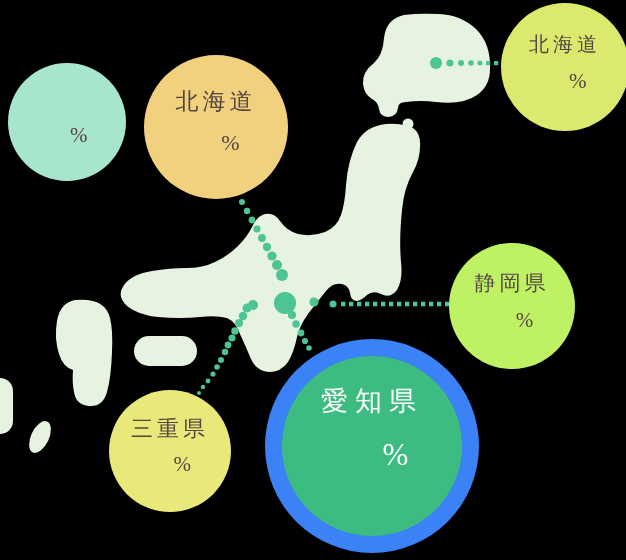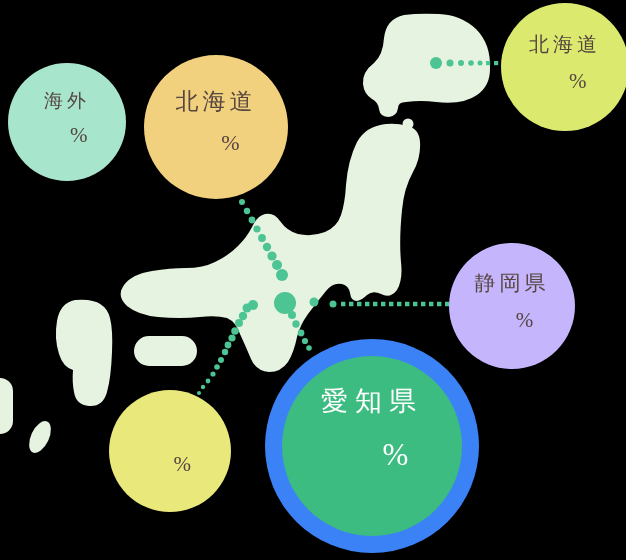--- a/index.html
+++ b/index.html
@@ -22,21 +22,21 @@
   }
   .b-overseas {left:8px;  top:63px; width:118px;height:118px;background:#a7e6cc;color:#564640;}
   .b-overseas .bubble-label{font-size:19px;}
   .b-overseas .bubble-value{font-size:21px;}
   .b-hokkaido-left {left:144px;top:55px; width:144px;height:144px;background:#f1d07e;color:#564640;}
   .b-hokkaido-left .bubble-label{font-size:23px;}
   .b-hokkaido-left .bubble-value{font-size:22px;}
   .b-hokkaido-right{left:501px;top:3px;  width:128px;height:128px;background:#dce96f;color:#564640;}
   .b-hokkaido-right .bubble-label{font-size:20px;}
   .b-hokkaido-right .bubble-value{font-size:21px;}
-  .b-shizuoka {left:449px;top:243px;width:126px;height:126px;background:#c4b5fd;color:#564640;}
+  .b-shizuoka {left:449px;top:243px;width:126px;height:126px;background:#bef264;color:#564640;}
   .b-shizuoka .bubble-label{font-size:21px;}
   .b-shizuoka .bubble-value{font-size:21px;}
   .b-mie {left:109px;top:390px;width:122px;height:122px;background:#e9e87b;color:#564640;}
   .b-mie .bubble-label{font-size:22px;}
   .b-mie .bubble-value{font-size:21px;}
   .b-aichi{left:265px;top:339px;width:214px;height:214px;background:#3b82f6;color:#ffffff;}
   .b-aichi .bubble-inner{
     position:absolute;left:17px;top:17px;right:17px;bottom:17px;
     border-radius:50%;background:#3cbc80;
   }
@@ -115,40 +115,40 @@
         <circle cx="450" cy="63" r="3.5"></circle>
       <circle cx="461" cy="63" r="3"></circle>
         <circle cx="471" cy="63" r="2.8"></circle>
       <circle cx="480" cy="63" r="2.5"></circle>
       <rect x="486" y="61" width="4.2" height="4.2"></rect>
       <rect x="494" y="61" width="4.2" height="4.2"></rect>
     </g>
   </svg>
 
   <div class="bubble b-overseas">
-    <div class="bubble-label">海外</div>
     <div class="bubble-value"><span></span><span>%</span></div>
   </div>
 
   <div class="bubble b-hokkaido-left">
     <div class="bubble-label">北海道</div>
     <div class="bubble-value"><span></span><span>%</span></div>
   </div>
 
   <div class="bubble b-hokkaido-right">
     <div class="bubble-label">北海道</div>
     <div class="bubble-value"><span></span><span>%</span></div>
   </div>
 
   <div class="bubble b-shizuoka">
     <div class="bubble-label">静岡県</div>
     <div class="bubble-value"><span></span><span>%</span></div>
   </div>
 
   <div class="bubble b-mie">
+    <div class="bubble-label">三重県</div>
     <div class="bubble-value"><span></span><span>%</span></div>
   </div>
 
   <div class="bubble b-aichi">
     <div class="bubble-inner"></div>
     <div class="bubble-label">愛知県</div>
     <div class="bubble-value"><span></span><span>%</span></div>
   </div>
 
 </div>

